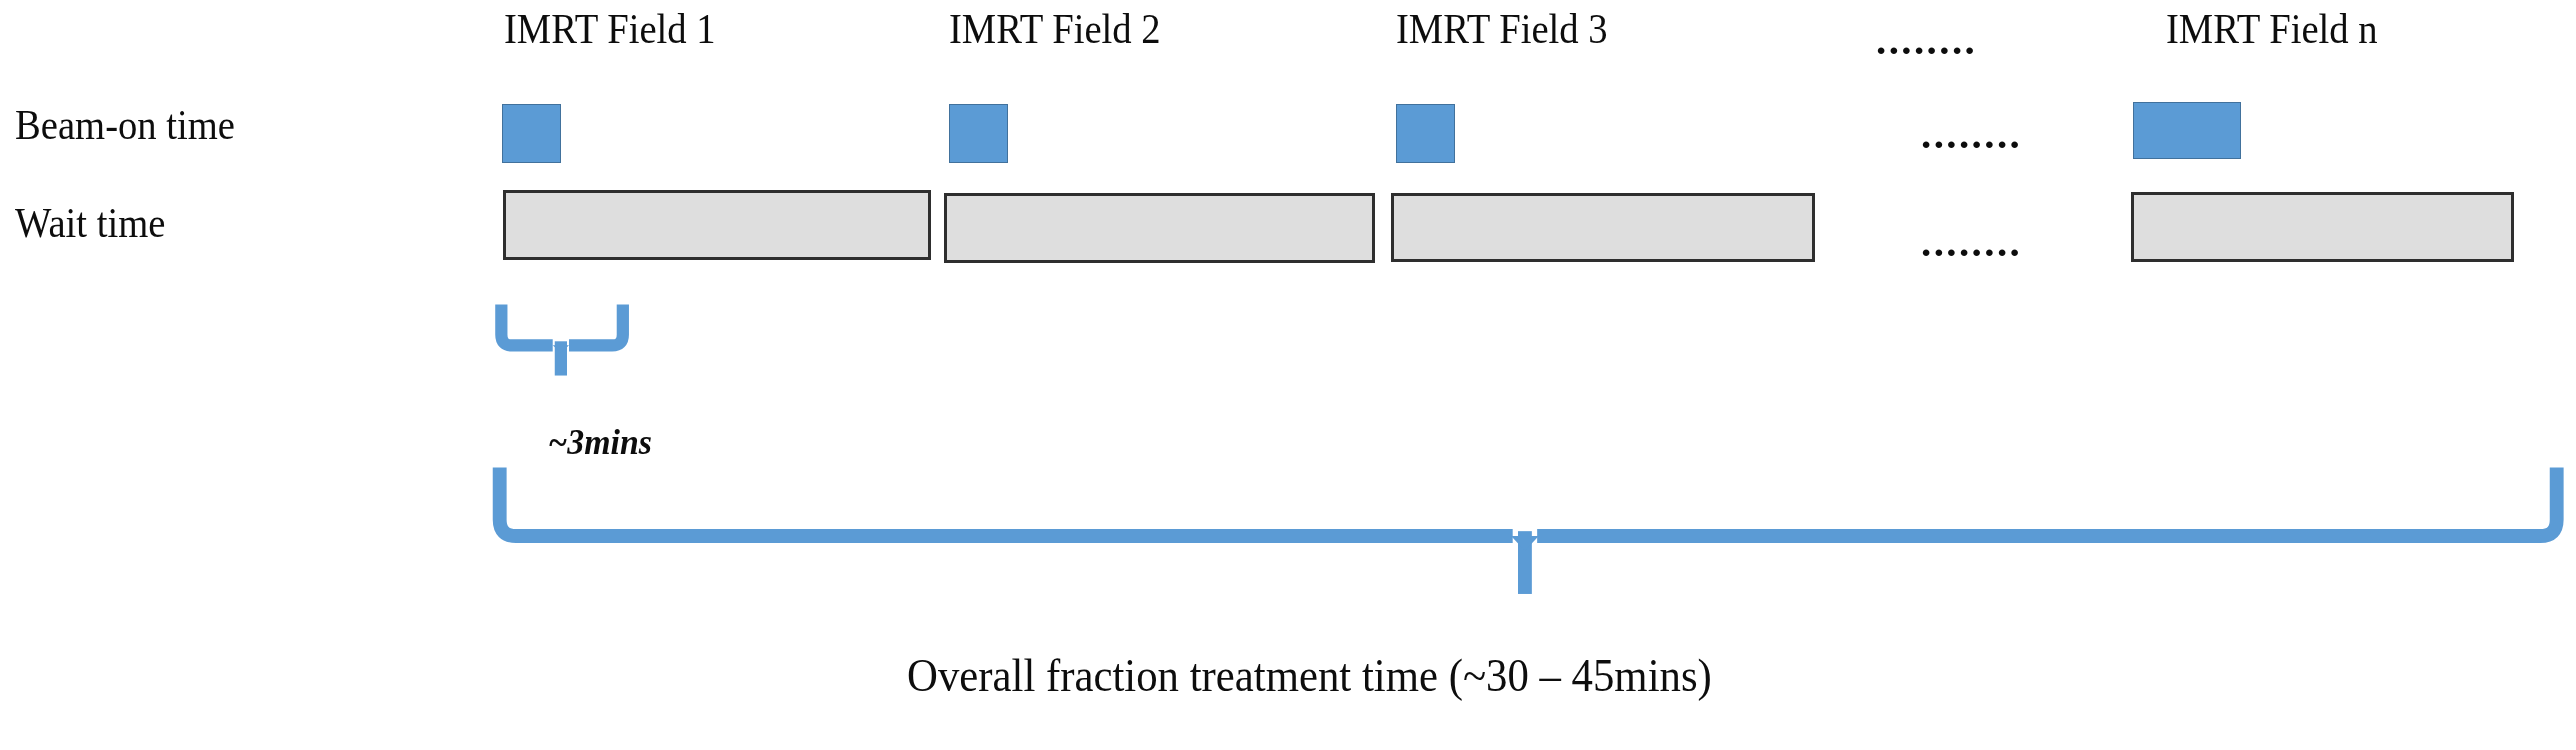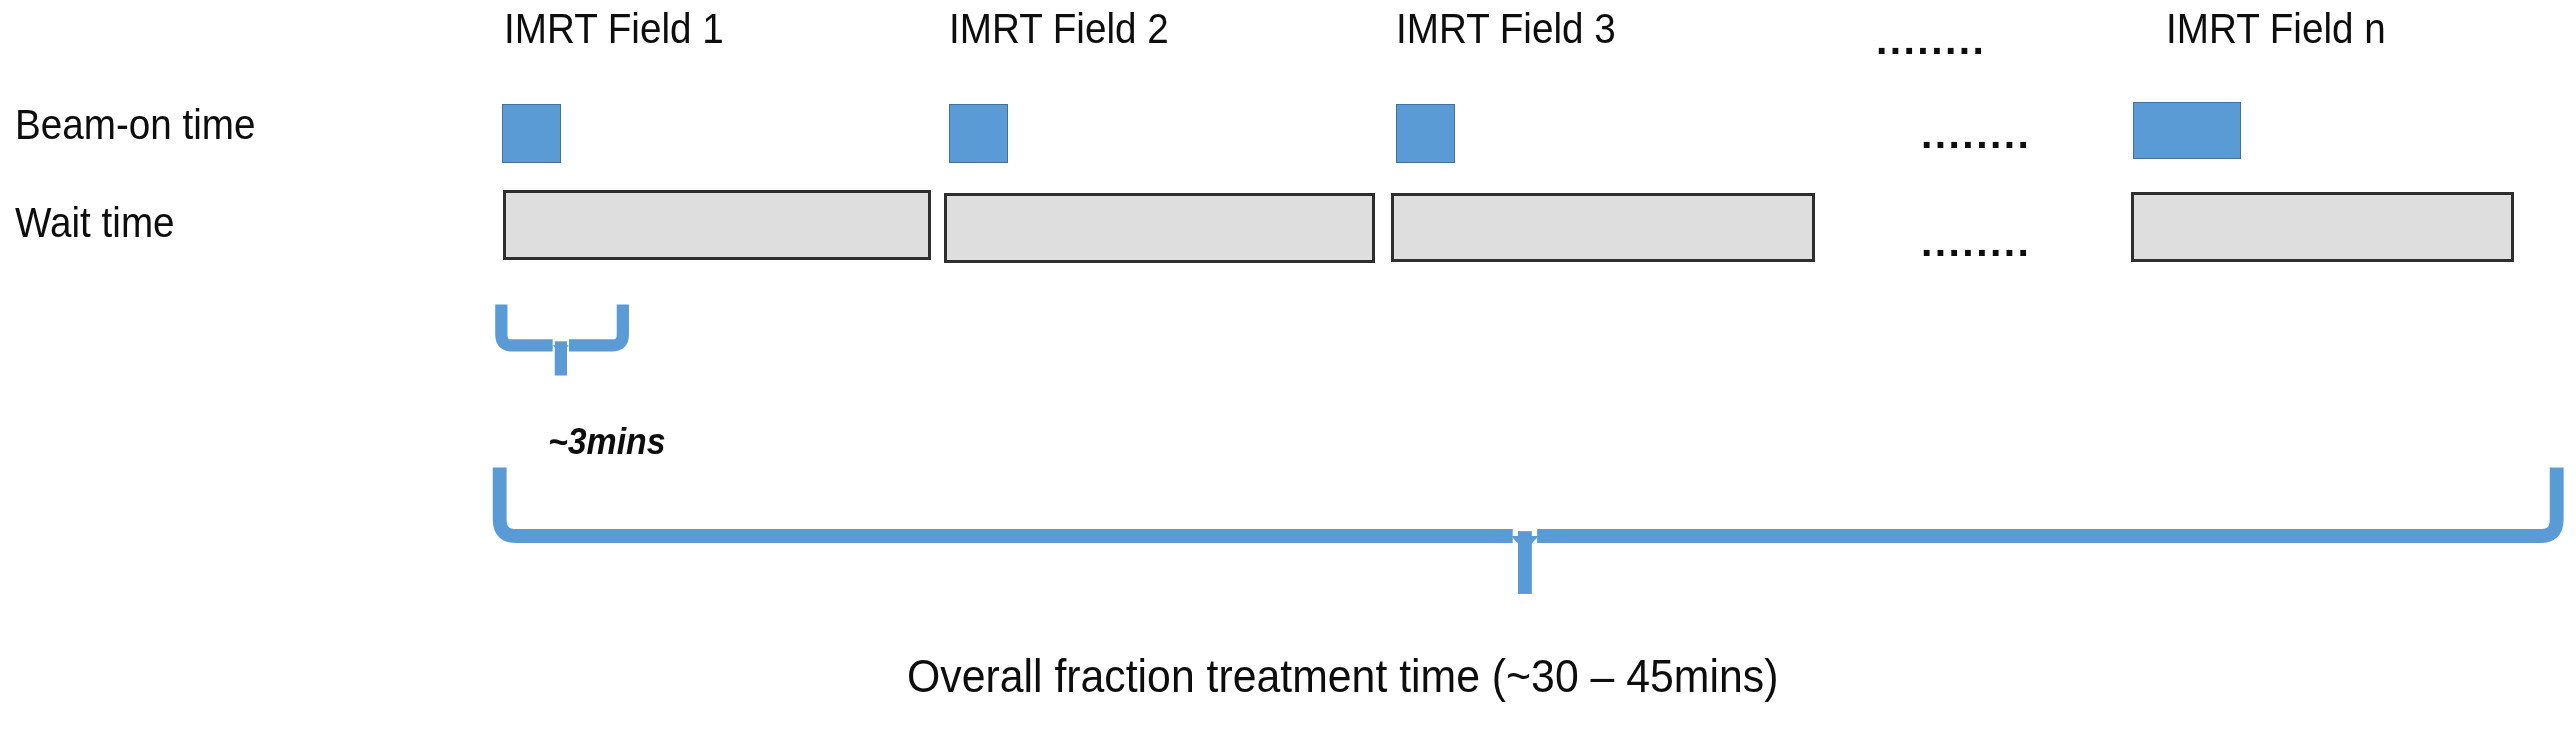--- a/index.html
+++ b/index.html
@@ -5,21 +5,21 @@
   html, body {
     margin: 0;
     padding: 0;
     background: #ffffff;
   }
   #stage {
     position: relative;
     width: 2576px;
     height: 750px;
     background: #ffffff;
-    font-family: Liberation Sans, sans-serif;
+    font-family: Liberation Serif, serif;
     overflow: hidden;
   }
 
   
   .row-label {
     position: absolute;
     font-size: 42px;
     color: #0d0d0d;
     white-space: nowrap;
     line-height: 1;

